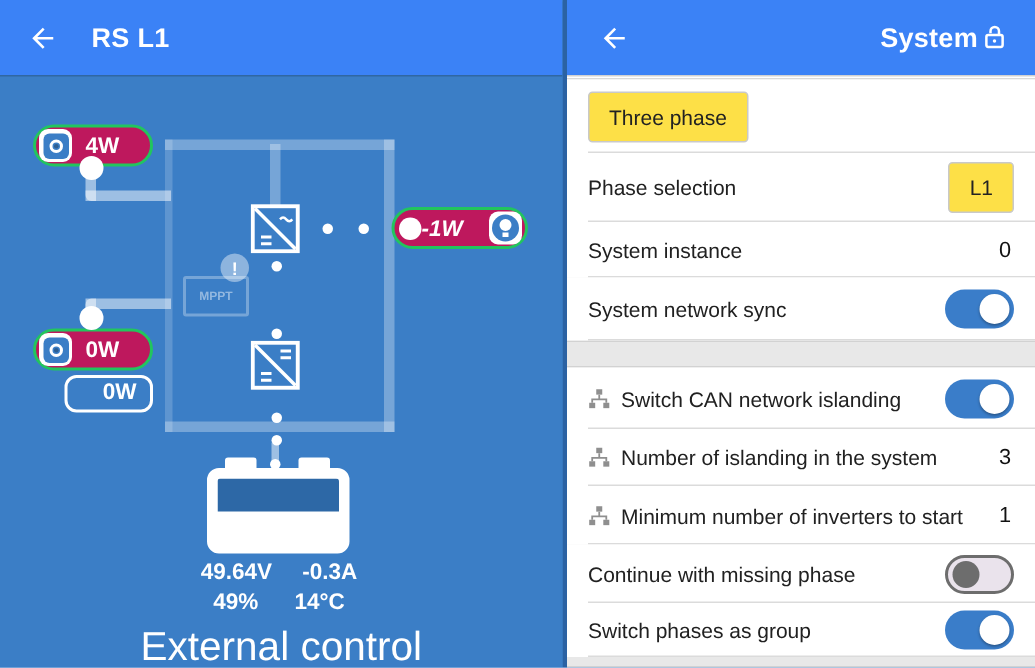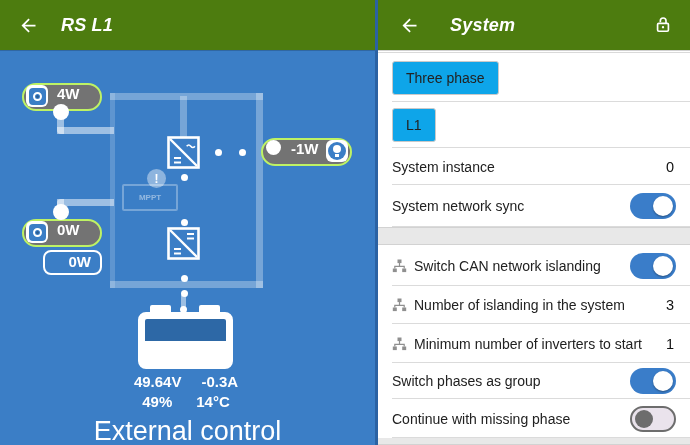--- a/index.html
+++ b/index.html
@@ -3,51 +3,51 @@
 <meta charset="utf-8">
 <style>
   * { margin:0; padding:0; box-sizing:border-box; }
   html,body { width:690px; height:445px; overflow:hidden; }
   body { font-family:"Liberation Sans", sans-serif; }
   #app { position:relative; width:690px; height:445px; display:flex; background:#3b7ec6; }
 
   
   .left-panel { position:relative; width:375px; height:445px; background:#3b7ec6; overflow:hidden; flex:none; }
   .panel-divider { width:3px; height:445px; background:#2b62a3; flex:none; }
-  .app-header { position:absolute; top:0; left:0; right:0; height:50px; background:#4d7c0f;
+  .app-header { position:absolute; top:0; left:0; right:0; height:50px; background:#3b82f6;
                 display:flex; align-items:center; padding:0 17px; z-index:30;
-                box-shadow:0 1px 0 rgba(0,0,0,.18);font-style:italic; }
+                box-shadow:0 1px 0 rgba(0,0,0,.18); }
   .app-header .title { color:#fff; font-size:18px; font-weight:700; letter-spacing:.2px; margin-left:22px; }
   .back-btn { width:22px; height:22px; display:flex; align-items:center; justify-content:center; cursor:pointer; }
 
   
   .dline { position:absolute; background:rgba(255,255,255,.30); }
   .dline.faint { background:rgba(255,255,255,.18); }
   .dline.bright { background:rgba(255,255,255,.5); }
   .dot { position:absolute; width:7px; height:7px; border-radius:50%; background:#fff; }
   .node { position:absolute; width:16px; height:16px; border-radius:50%; background:#fff; z-index:6; }
 
-  .pill { position:absolute; height:28px; border:2px solid #bef264; border-radius:15px; background:#737373;
-          display:flex; align-items:flex-start; z-index:5; }
+  .pill { position:absolute; height:28px; border:2px solid #22c55e; border-radius:15px; background:#be185d;
+          display:flex; align-items:center; z-index:5; }
   .pill .p-label { color:#fff; font-size:15px; font-weight:700; }
   .src-icon { width:22px; height:22px; background:#fff; border-radius:6px; display:flex; align-items:center; justify-content:center; flex:none; }
   .src-icon .sq { width:17px; height:17px; background:#3b7ec6; border-radius:4px; display:flex; align-items:center; justify-content:center; }
   .src-icon .ring { width:9px; height:9px; border:2px solid #fff; border-radius:50%; display:flex; align-items:center; justify-content:center; }
   .src-icon .ringdot { width:3px; height:3px; background:#2d5e92; border-radius:50%; }
   .bulb-icon { width:22px; height:22px; background:#fff; border-radius:6px; display:flex; align-items:center; justify-content:center; flex:none; }
   .bulb-icon .circ { width:18px; height:18px; background:#3b7ec6; border-radius:50%; display:flex; flex-direction:column; align-items:center; justify-content:center; }
   .bulb-icon .b1 { width:8px; height:8px; background:#fff; border-radius:50%; }
   .bulb-icon .b2 { width:4px; height:3px; background:#fff; margin-top:1px; }
 
   .aux-box { position:absolute; left:43px; top:250px; width:59px; height:25px; border:2px solid #fff; border-radius:8px;
              color:#fff; font-size:15px; font-weight:700; text-align:right; padding:1px 9px 0 0; z-index:5; }
 
   .converter { position:absolute; width:33px; height:33px; z-index:5; }
 
-  .mppt-ghost { position:absolute; left:122px; top:184px; width:56px; height:27px; border:2px solid rgba(255,255,255,.30);
+  .mppt-ghost { position:absolute; left:122px; top:184px; width:44px; height:27px; border:2px solid rgba(255,255,255,.30);
                 border-radius:2px; color:rgba(255,255,255,.45); font-size:8px; font-weight:700;
                 display:flex; align-items:center; justify-content:center; z-index:4; }
   .alert-badge { position:absolute; left:147px; top:169px; width:19px; height:19px; border-radius:50%;
                  background:rgba(255,255,255,.42); color:#fff; font-size:12px; font-weight:700;
                  display:flex; align-items:center; justify-content:center; z-index:7; }
 
   .battery { position:absolute; left:138px; top:312px; width:95px; height:57px; border:4px solid #fff; border-radius:8px;
              background:#fff; z-index:5; }
   .battery .inner { position:absolute; inset:3px; background:#fff; border-radius:2px; overflow:hidden; }
   .battery .empty { width:100%; background:#2d68a6; }
@@ -55,34 +55,34 @@
 
   .bat-stats { position:absolute; left:100px; top:372px; width:172px; text-align:center; color:#fff;
                font-size:15px; font-weight:700; line-height:20px; z-index:5; }
   .bat-stats .srow { display:flex; justify-content:center; gap:20px; }
 
   .ext-control { position:absolute; left:0; right:0; top:416px; text-align:center; color:#fff; font-size:27px;
                  font-weight:400; z-index:5; }
 
   
   .right-panel { position:relative; width:312px; height:445px; background:#f2f2f2; flex:none; display:flex; flex-direction:column; }
-  .right-panel .app-header { position:relative; flex:none; padding:0 16px 0 20px; }
+  .right-panel .app-header { position:relative; flex:none; padding:0 16px 0 20px;text-align:right; }
   .right-panel .app-header .title { font-weight:700; margin-left:30px; flex:1; }
   .lock-btn { width:22px; height:22px; display:flex; align-items:center; justify-content:center; cursor:pointer; }
 
   .list { flex:1; display:flex; flex-direction:column; overflow:hidden; }
   .list-sliver { height:3px; background:#fff; border-bottom:1px solid #d9d9d9; flex:none; }
   .row { position:relative; display:flex; align-items:center; background:#fff; padding:0 14px; flex:none; }
   .row::after { content:""; position:absolute; left:14px; right:0; bottom:0; height:1px; background:#dbdbdb; }
   .h49{height:49px} .h46{height:46px} .h37{height:37px} .h42{height:42px}
   .h41{height:41px} .h38{height:38px} .h39{height:39px} .h36{height:36px}
   .row-label { flex:1; font-size:14px; color:#212121; }
   .row-icon { width:15px; height:14px; margin-right:7px; flex:none; }
   .value-num { font-size:14.5px; color:#111; padding-right:2px; }
-  .value-box { border:1px solid #c9c9c9; border-radius:3px; background:#0ea5e9; padding:8px 13px;
+  .value-box { border:1px solid #c9c9c9; border-radius:3px; background:#fde047; padding:8px 13px;
                font-size:14px; color:#222; text-align:center; min-width:26px; }
   .section-band { background:#e8e8e8; border-bottom:1px solid #d2d2d2; flex:none; }
   .band-mid { height:18px; }
   .band-bottom { flex:1; border-top:0; }
 
   .toggle { position:relative; width:46px; height:26px; border-radius:13px; flex:none; cursor:pointer; }
   .toggle.on { background:#3a7dc9; }
   .toggle.on .knob { position:absolute; right:3px; top:3px; width:20px; height:20px; border-radius:50%;
                      background:#fff; box-shadow:0 1px 2px rgba(0,0,0,.35); }
   .toggle.off { background:#eae3ec; border:2px solid #6d6d6d; }
@@ -135,21 +135,21 @@
               <span class="ringdot"></span>
             </span>
           </span>
       </span>
       <span class="p-label" style="margin-left:9px;">0W</span>
     </div>
     <div class="aux-box">0W</div>
 
     <div class="pill" style="left:261px; top:138px; width:91px; padding:0 2px 0 3px;">
       <span style="width:15px; height:15px; border-radius:50%; background:#fff; flex:none;"></span>
-      <span class="p-label" style="margin-left:10px; flex:1;">-1W</span>
+      <span class="p-label" style="margin-left:0; flex:1;font-style:italic;">-1W</span>
       <span class="bulb-icon">
         <span class="circ">
             <span class="b1"></span>
             <span class="b2"></span>
           </span>
       </span>
     </div>
 
     <div class="converter" style="left:167px; top:136px;">
       <svg width="33" height="33" viewBox="0 0 33 33">
@@ -225,20 +225,21 @@
     </div>
 
     <div class="list">
       <div class="list-sliver"></div>
 
       <div class="row h49">
         <span class="value-box">Three phase</span>
       </div>
 
       <div class="row h46">
+        <span class="row-label">Phase selection</span>
         <span class="value-box">L1</span>
       </div>
 
       <div class="row h37">
         <span class="row-label">System instance</span>
         <span class="value-num">0</span>
       </div>
 
       <div class="row h42">
         <span class="row-label">System network sync</span>
@@ -283,30 +284,30 @@
             <rect x="5" y="0.5" width="4" height="3.6" fill="#8f8f8f"></rect>
             <rect x="0.3" y="9.5" width="4" height="3.6" fill="#8f8f8f"></rect>
             <rect x="9.7" y="9.5" width="4" height="3.6" fill="#8f8f8f"></rect>
             <path d="M7 4.1 V7.3 M2.3 9.5 V7.3 H11.7 V9.5" fill="none" stroke="#8f8f8f" stroke-width="1.2"></path>
           </svg>
         </span>
         <span class="row-label">Minimum number of inverters to start</span>
         <span class="value-num">1</span>
       </div>
 
+      <div class="row h39">
+        <span class="row-label">Continue with missing phase</span>
+        <span class="toggle off">
+            <span class="knob"></span>
+          </span>
+      </div>
+
       <div class="row h36">
         <span class="row-label">Switch phases as group</span>
         <span class="toggle on">
             <span class="knob"></span>
           </span>
       </div>
 
-      <div class="row h39">
-        <span class="row-label">Continue with missing phase</span>
-        <span class="toggle off">
-            <span class="knob"></span>
-          </span>
-      </div>
-
       <div class="section-band band-bottom"></div>
     </div>
   </div>
 </div>
 
 </body></html>

